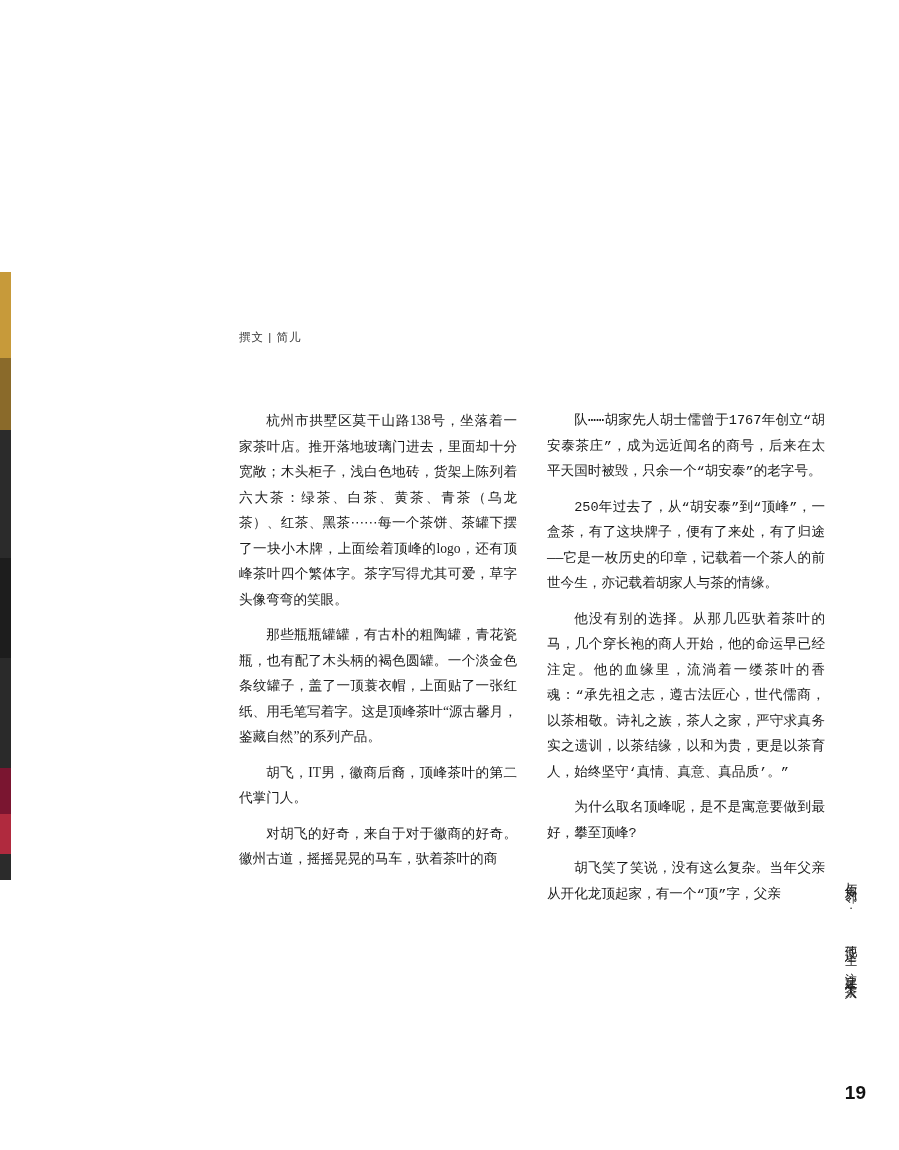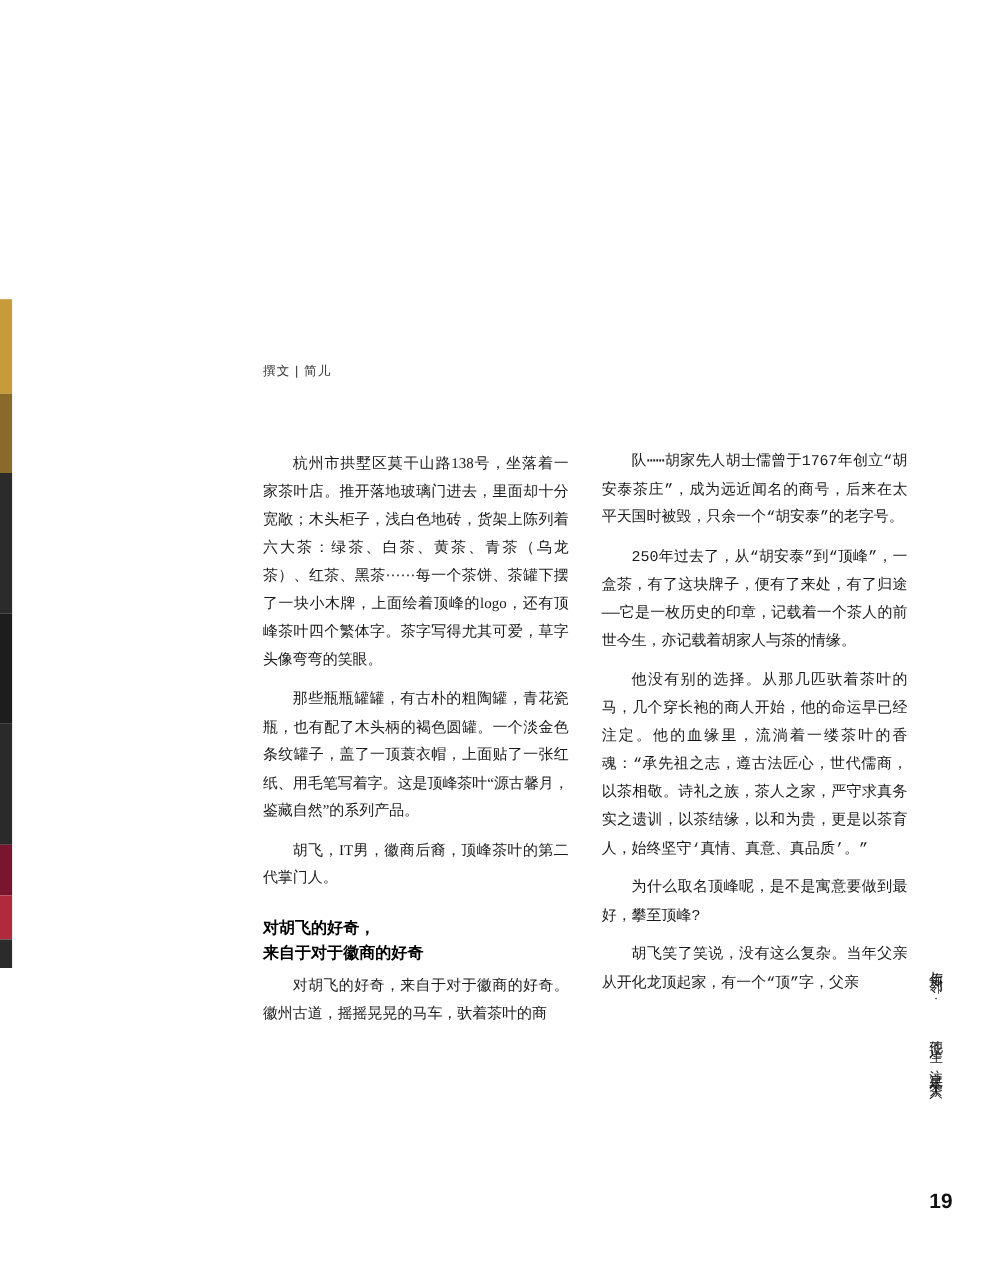--- a/index.html
+++ b/index.html
@@ -127,24 +127,20 @@
   <div class="bleed bleed-7"></div>
   <div class="bleed bleed-8"></div>
 
 
   <div class="byline">撰文 | 简儿</div>
 
   <div class="col col-left">
     <p>杭州市拱墅区莫干山路138号，坐落着一家茶叶店。推开落地玻璃门进去，里面却十分宽敞；木头柜子，浅白色地砖，货架上陈列着六大茶：绿茶、白茶、黄茶、青茶（乌龙茶）、红茶、黑茶⋯⋯每一个茶饼、茶罐下摆了一块小木牌，上面绘着顶峰的logo，还有顶峰茶叶四个繁体字。茶字写得尤其可爱，草字头像弯弯的笑眼。</p>
     <p>那些瓶瓶罐罐，有古朴的粗陶罐，青花瓷瓶，也有配了木头柄的褐色圆罐。一个淡金色条纹罐子，盖了一顶蓑衣帽，上面贴了一张红纸、用毛笔写着字。这是顶峰茶叶“源古馨月，鉴藏自然”的系列产品。</p>
     <p>胡飞，IT男，徽商后裔，顶峰茶叶的第二代掌门人。</p>
-    <div class="subhead">
-      <span>对胡飞的好奇，</span>
-      <span>来自于对于徽商的好奇</span>
-    </div>
     <p>对胡飞的好奇，来自于对于徽商的好奇。徽州古道，摇摇晃晃的马车，驮着茶叶的商</p>
   </div>
 
   <div class="col col-right">
     <p>队⋯⋯胡家先人胡士儒曾于1767年创立“胡安泰茶庄”，成为远近闻名的商号，后来在太平天国时被毁，只余一个“胡安泰”的老字号。</p>
     <p>250年过去了，从“胡安泰”到“顶峰”，一盒茶，有了这块牌子，便有了来处，有了归途——它是一枚历史的印章，记载着一个茶人的前世今生，亦记载着胡家人与茶的情缘。</p>
     <p>他没有别的选择。从那几匹驮着茶叶的马，几个穿长袍的商人开始，他的命运早已经注定。他的血缘里，流淌着一缕茶叶的香魂：“承先祖之志，遵古法匠心，世代儒商，以茶相敬。诗礼之族，茶人之家，严守求真务实之遗训，以茶结缘，以和为贵，更是以茶育人，始终坚守‘真情、真意、真品质’。”</p>
     <p>为什么取名顶峰呢，是不是寓意要做到最好，攀至顶峰?</p>
     <p>胡飞笑了笑说，没有这么复杂。当年父亲从开化龙顶起家，有一个“顶”字，父亲</p>
   </div>

